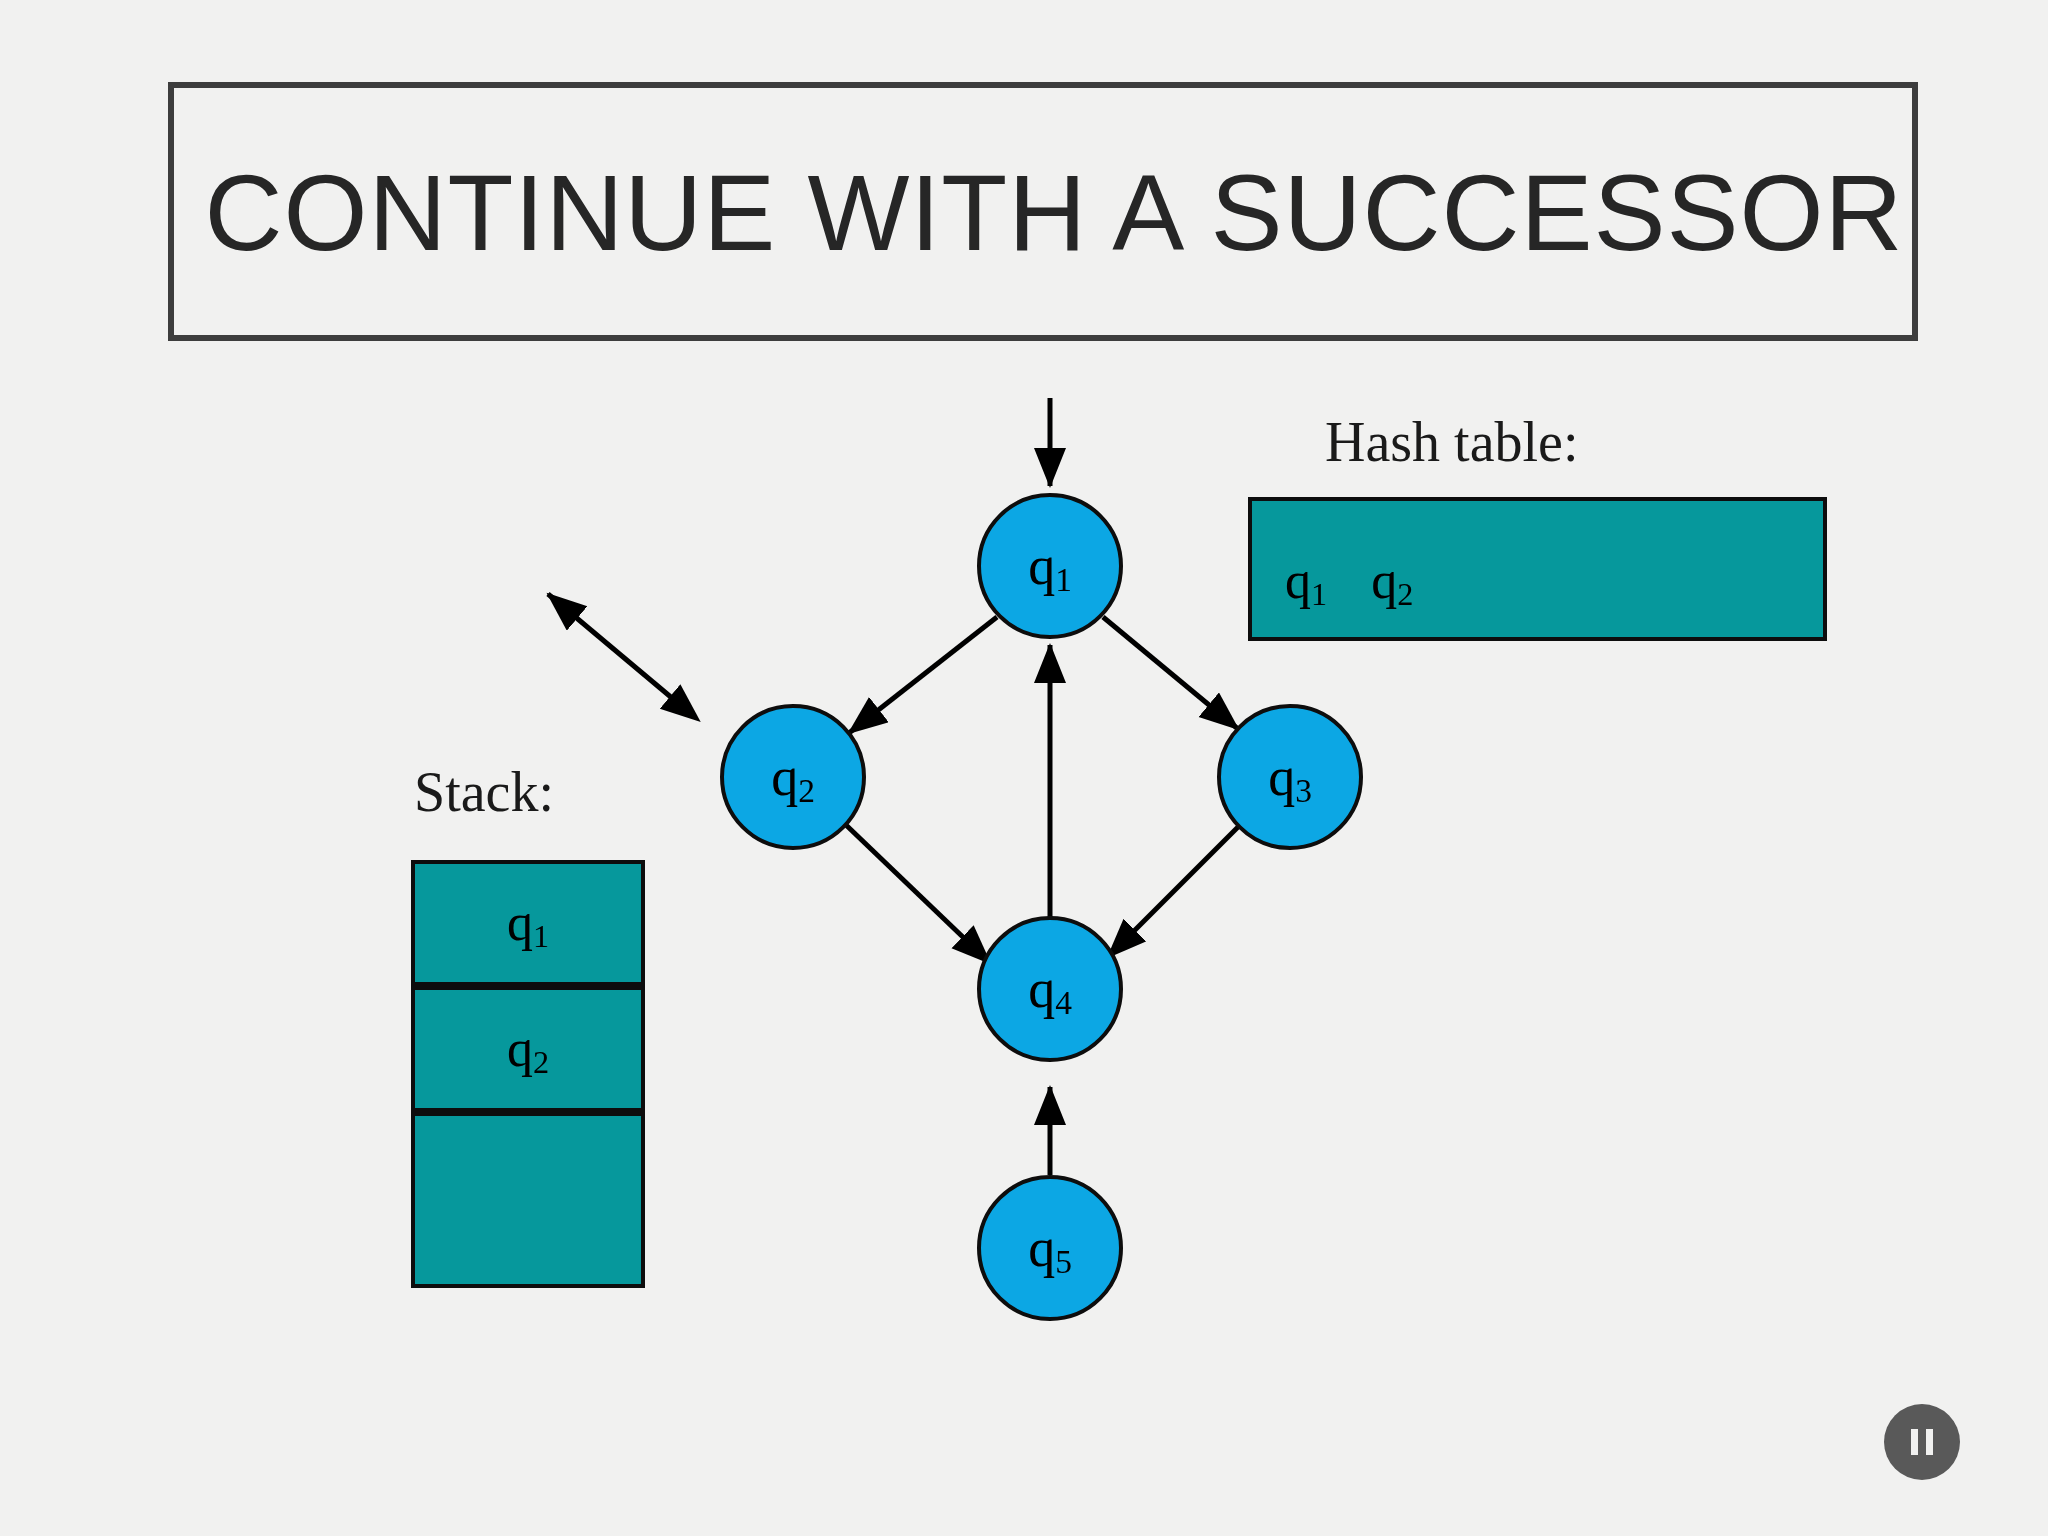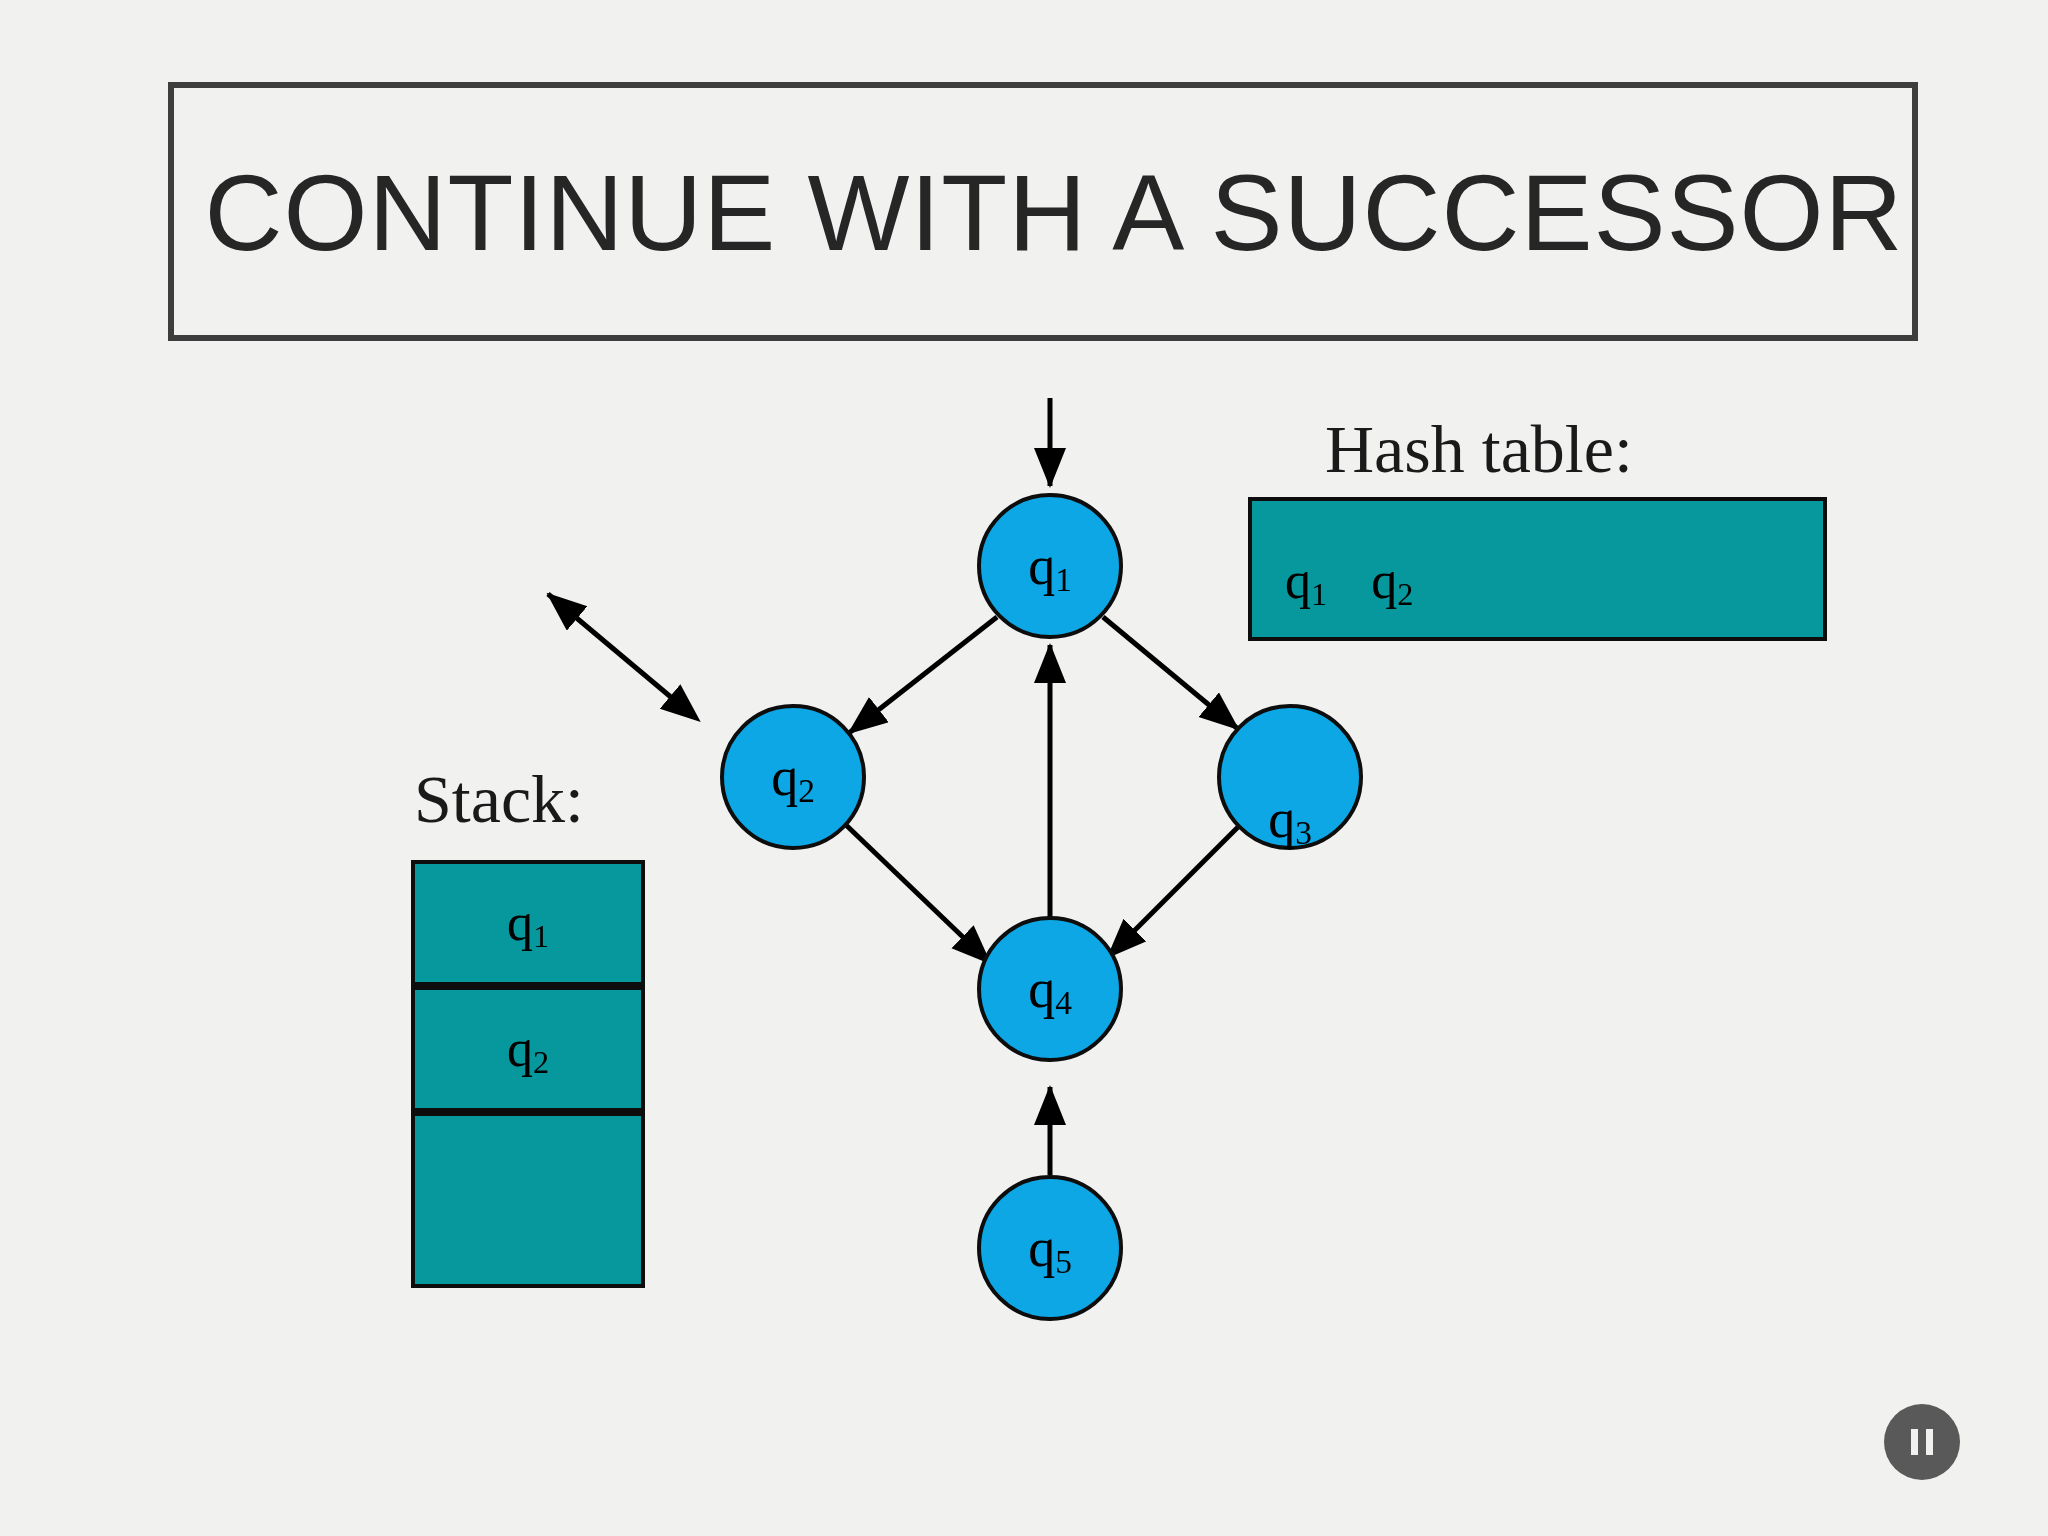--- a/index.html
+++ b/index.html
@@ -74,21 +74,21 @@
     font-size: 0.62em;
     vertical-align: baseline;
     position: relative;
     top: 0.22em;
   }
 
   
   .panel-caption {
     position: absolute;
     font-family: "Liberation Serif", serif;
-    font-size: 68px;
+    font-size: 56px;
     color: #1a1a1a;
     white-space: nowrap;
   }
   .teal-box {
     position: absolute;
     background: #06989c;
     border: 4px solid #0d0d0d;
     box-sizing: border-box;
   }
   .teal-cell {
@@ -180,21 +180,21 @@
     <span>q</span><sub>1</sub>
   </span>
 </div>
 
 <div class="node" style="left:720px; top:704px; width:146px; height:146px;">
   <span class="node-label">
     <span>q</span><sub>2</sub>
   </span>
 </div>
 
-<div class="node" style="left:1217px; top:704px; width:146px; height:146px;align-items:flex-end;">
+<div class="node" style="left:1217px; top:704px; width:146px; height:146px;">
   <span class="node-label">
     <span>q</span><sub>3</sub>
   </span>
 </div>
 
 <div class="node" style="left:977px; top:916px; width:146px; height:146px;">
   <span class="node-label">
     <span>q</span><sub>4</sub>
   </span>
 </div>

